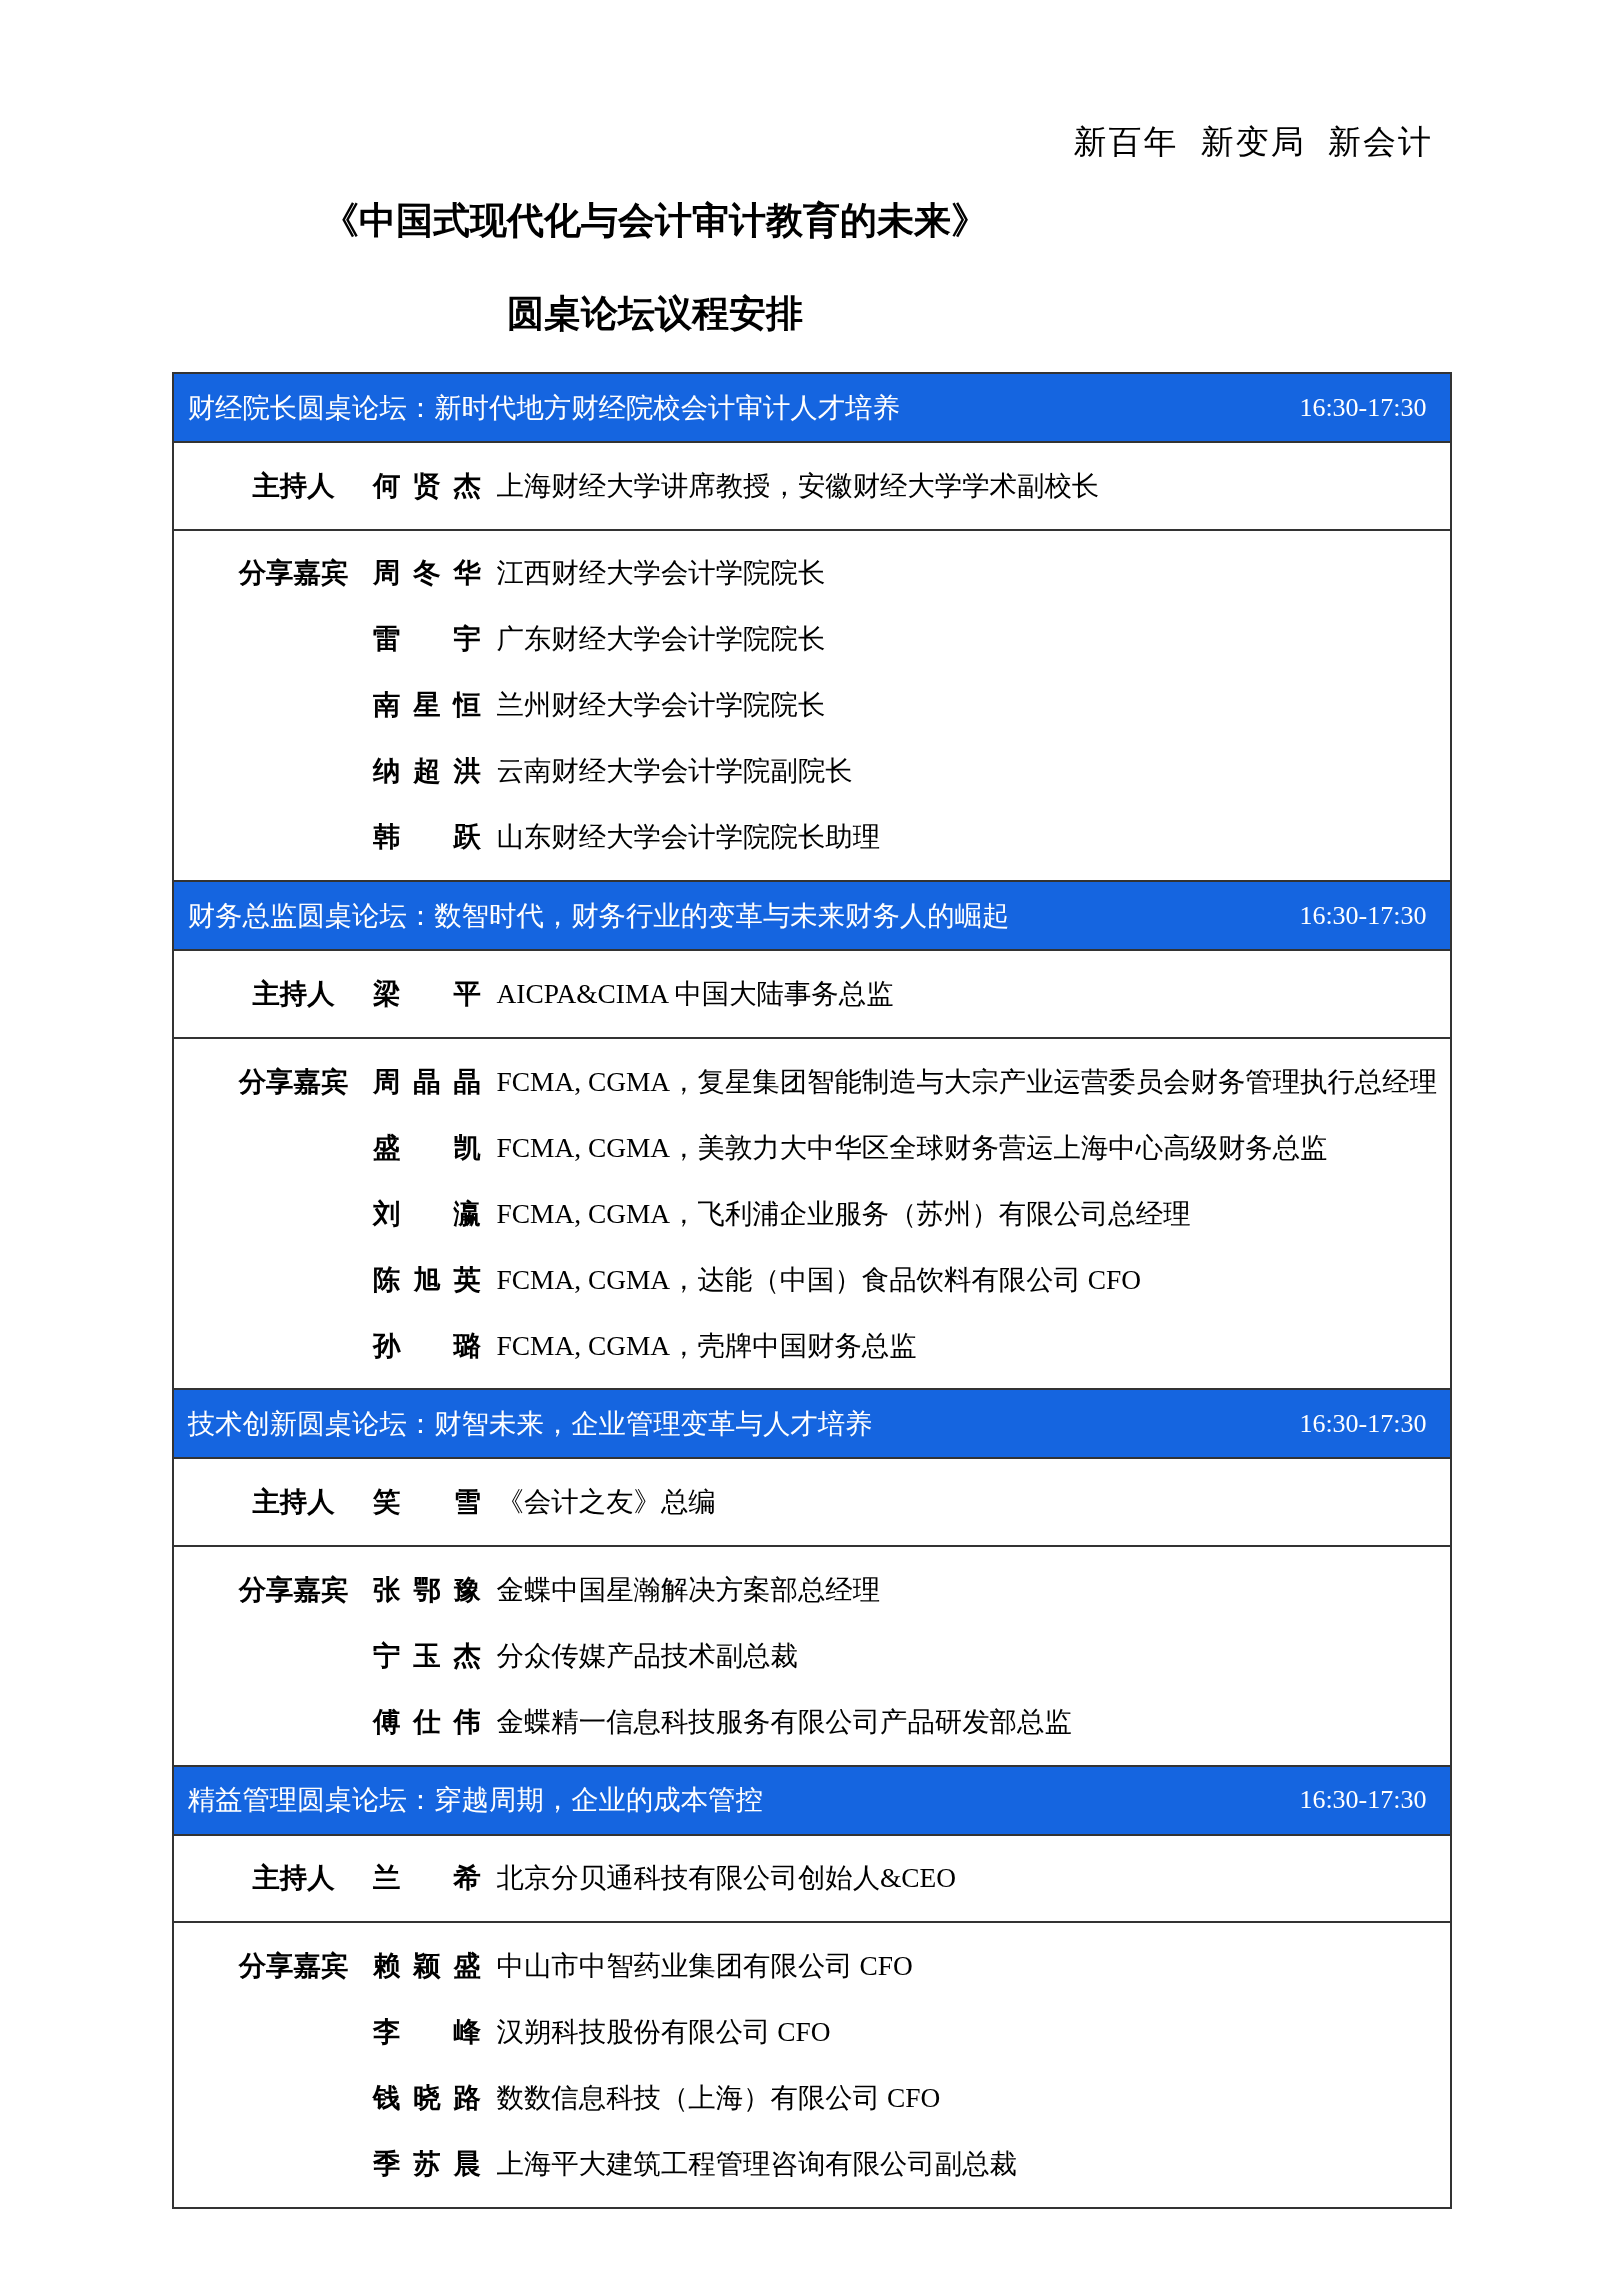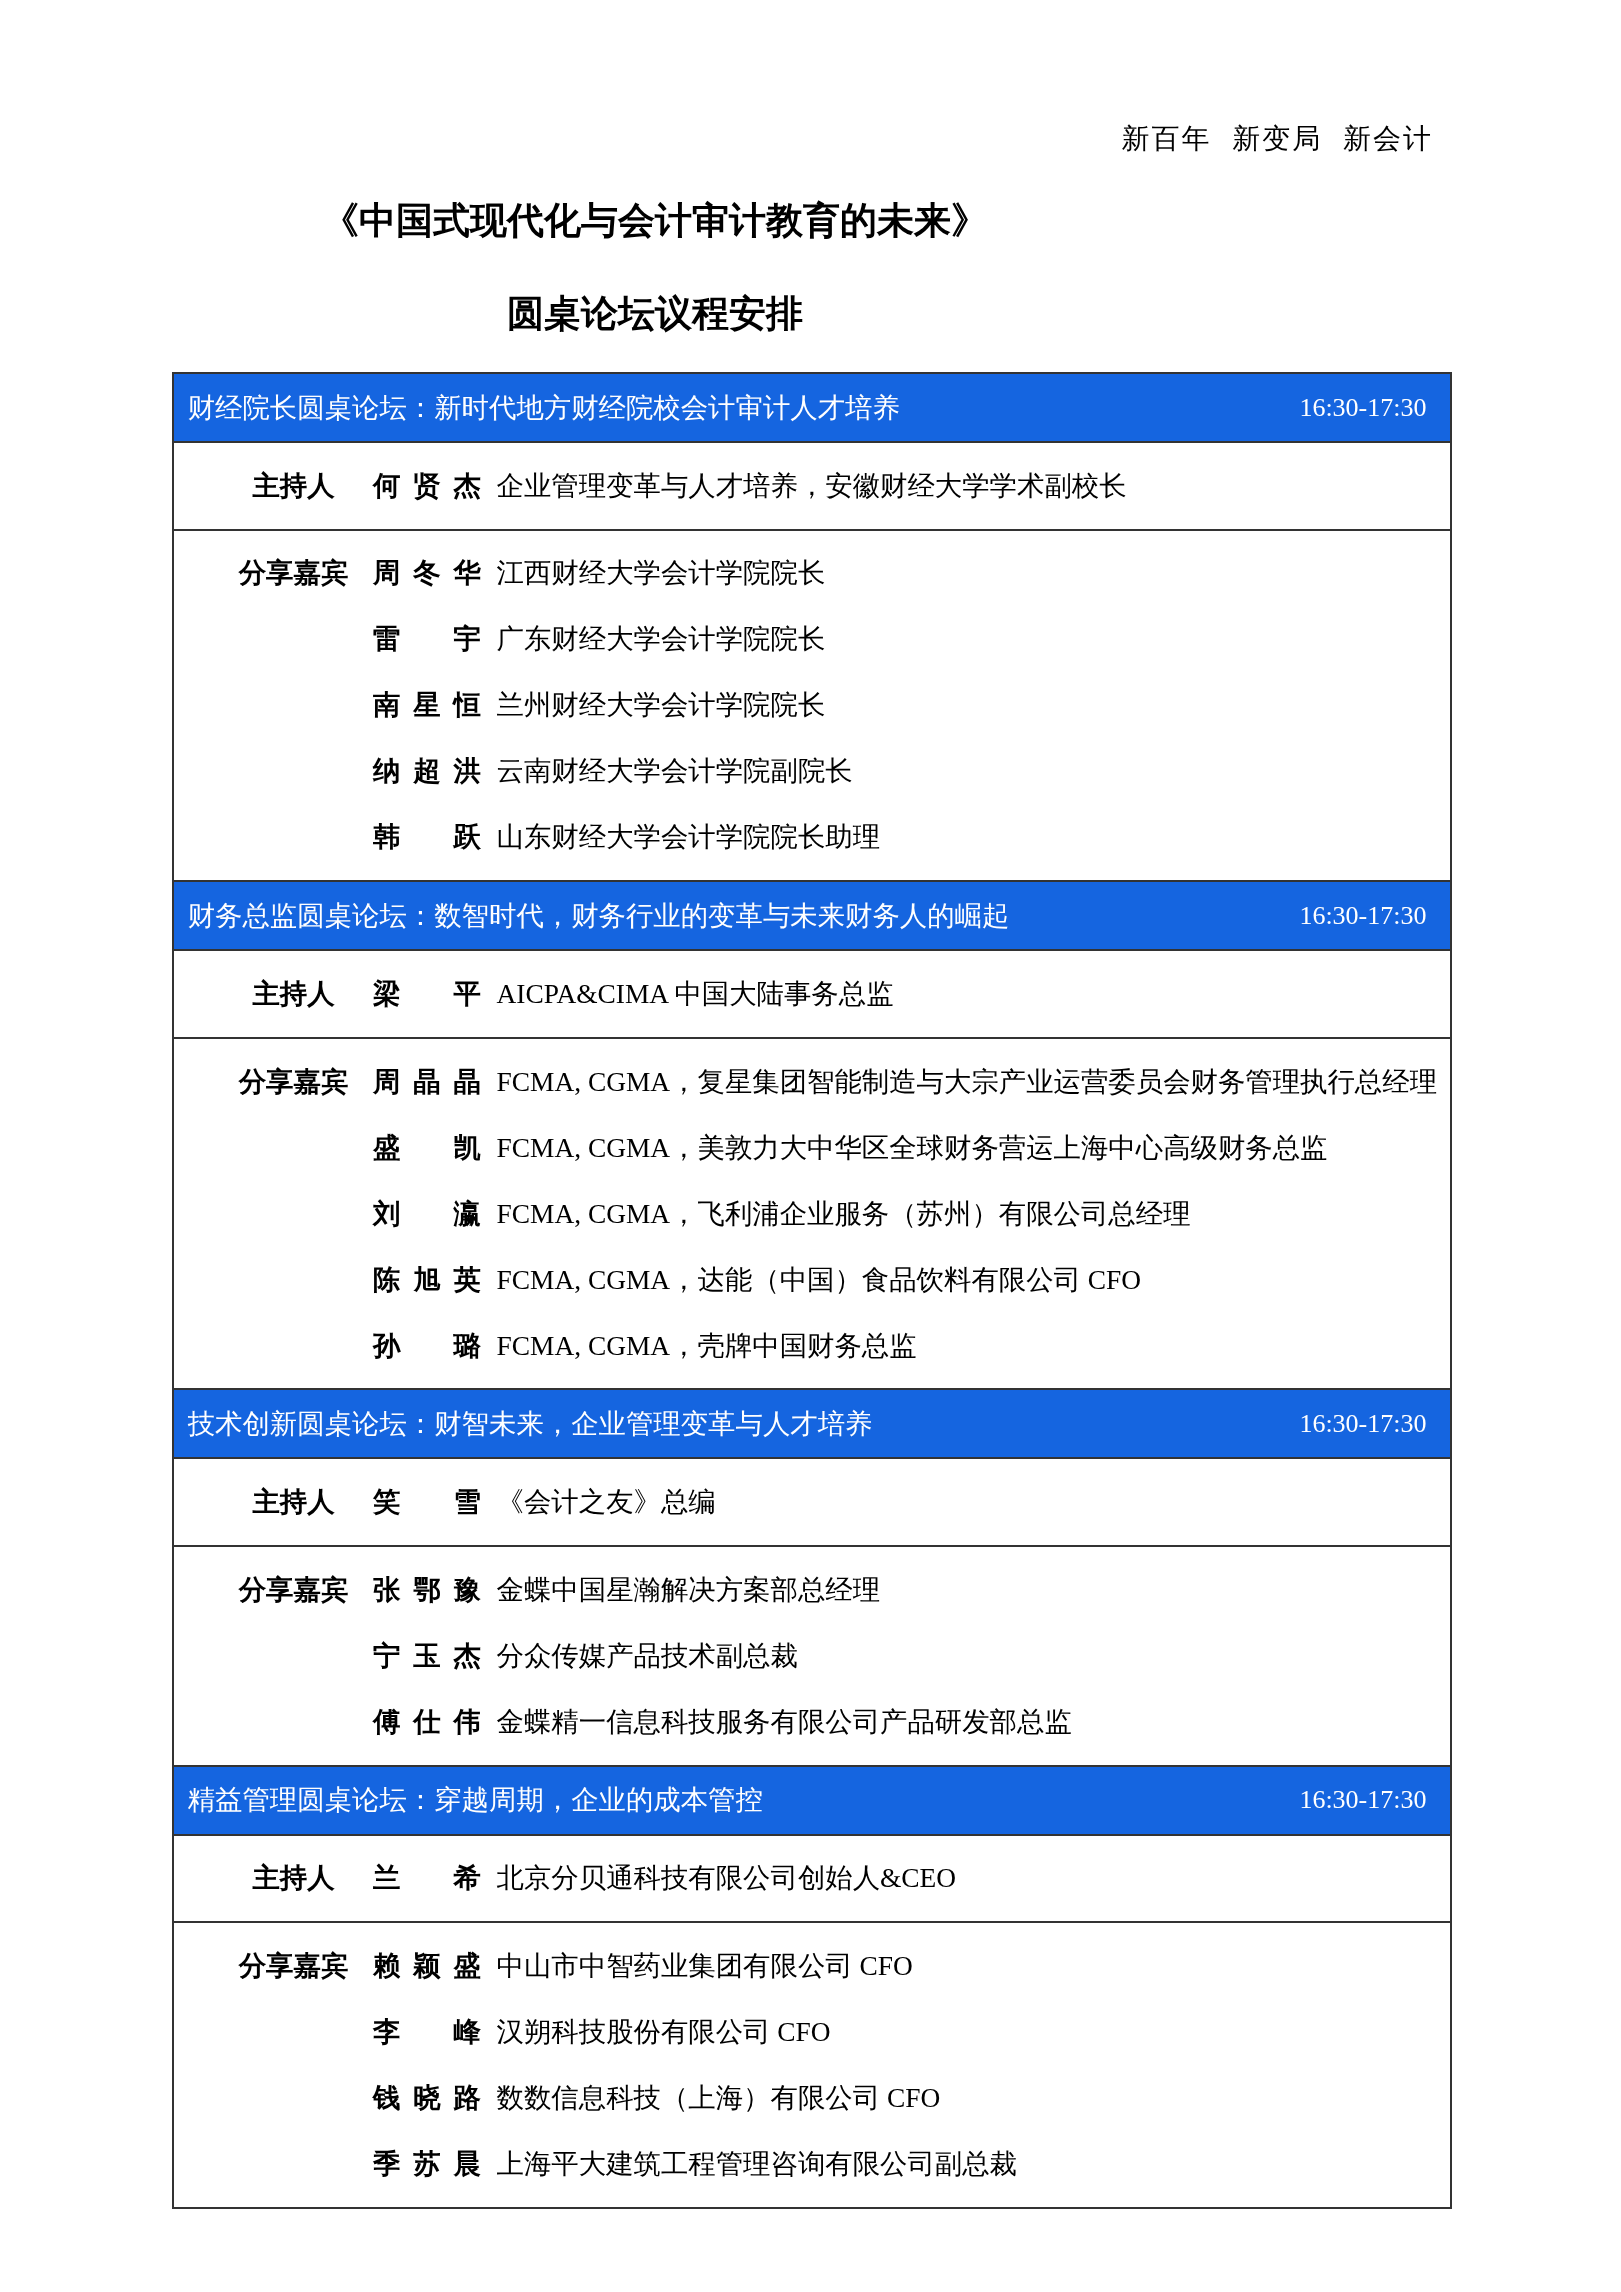--- a/index.html
+++ b/index.html
@@ -1,17 +1,17 @@
 <!DOCTYPE html>
 <html><head>
 <meta charset="utf-8">
 <style>
   html, body { margin: 0; padding: 0; background: #ffffff; }
   body { width: 1621px; height: 2293px; position: relative; font-family: "DejaVu Serif", "Liberation Serif", serif; color: #000; }
-  .slogan { position: absolute; top: 120px; right: 188px; font-size: 28px; letter-spacing: 2px; word-spacing: 9.8px; }
+  .slogan { position: absolute; top: 120px; right: 188px; font-size: 33px; letter-spacing: 2px; word-spacing: 9.8px; }
   .title { position: absolute; left: 0; width: 1310px; text-align: center; font-weight: bold; font-size: 37px; }
   .title.t1 { top: 196px; }
   .title.t2 { top: 289px; }
   .agenda { position: absolute; left: 172px; top: 372px; width: 1280px; border: 2px solid #333; box-sizing: border-box; }
   .panel-header { background: #1565e0; color: #ffffff; height: 69px; display: flex; align-items: center; justify-content: space-between; padding: 0 23.5px 0 13.7px; border-bottom: 2px solid #333; box-sizing: border-box; font-size: 27.4px; }
   .panel-header .time { font-weight: normal; font-family: "Liberation Serif", serif; font-size: 26px; }
   .row-block { border-bottom: 2px solid #333; padding: 9.8px 0; }
   .row-block.last { border-bottom: none; }
   .line { display: flex; align-items: center; height: 66px; font-size: 27.4px; padding-left: 44px; }
   .role { width: 151px; text-align: center; font-weight: bold; flex: none; }
@@ -28,21 +28,21 @@
 <div class="agenda">
 
   <div class="panel-header">
     <span>财经院长圆桌论坛：新时代地方财经院校会计审计人才培养</span>
     <span class="time">16:30-17:30</span>
   </div>
   <div class="row-block">
     <div class="line">
       <span class="role">主持人</span>
       <span class="name">何贤杰</span>
-      <span class="desc">企业管理变革与人才培养，安徽财经大学学术副校长</span>
+      <span class="desc">上海财经大学讲席教授，安徽财经大学学术副校长</span>
     </div>
   </div>
   <div class="row-block">
     <div class="line">
       <span class="role">分享嘉宾</span>
       <span class="name">周冬华</span>
       <span class="desc">江西财经大学会计学院院长</span>
     </div>
     <div class="line">
       <span class="role"></span>

